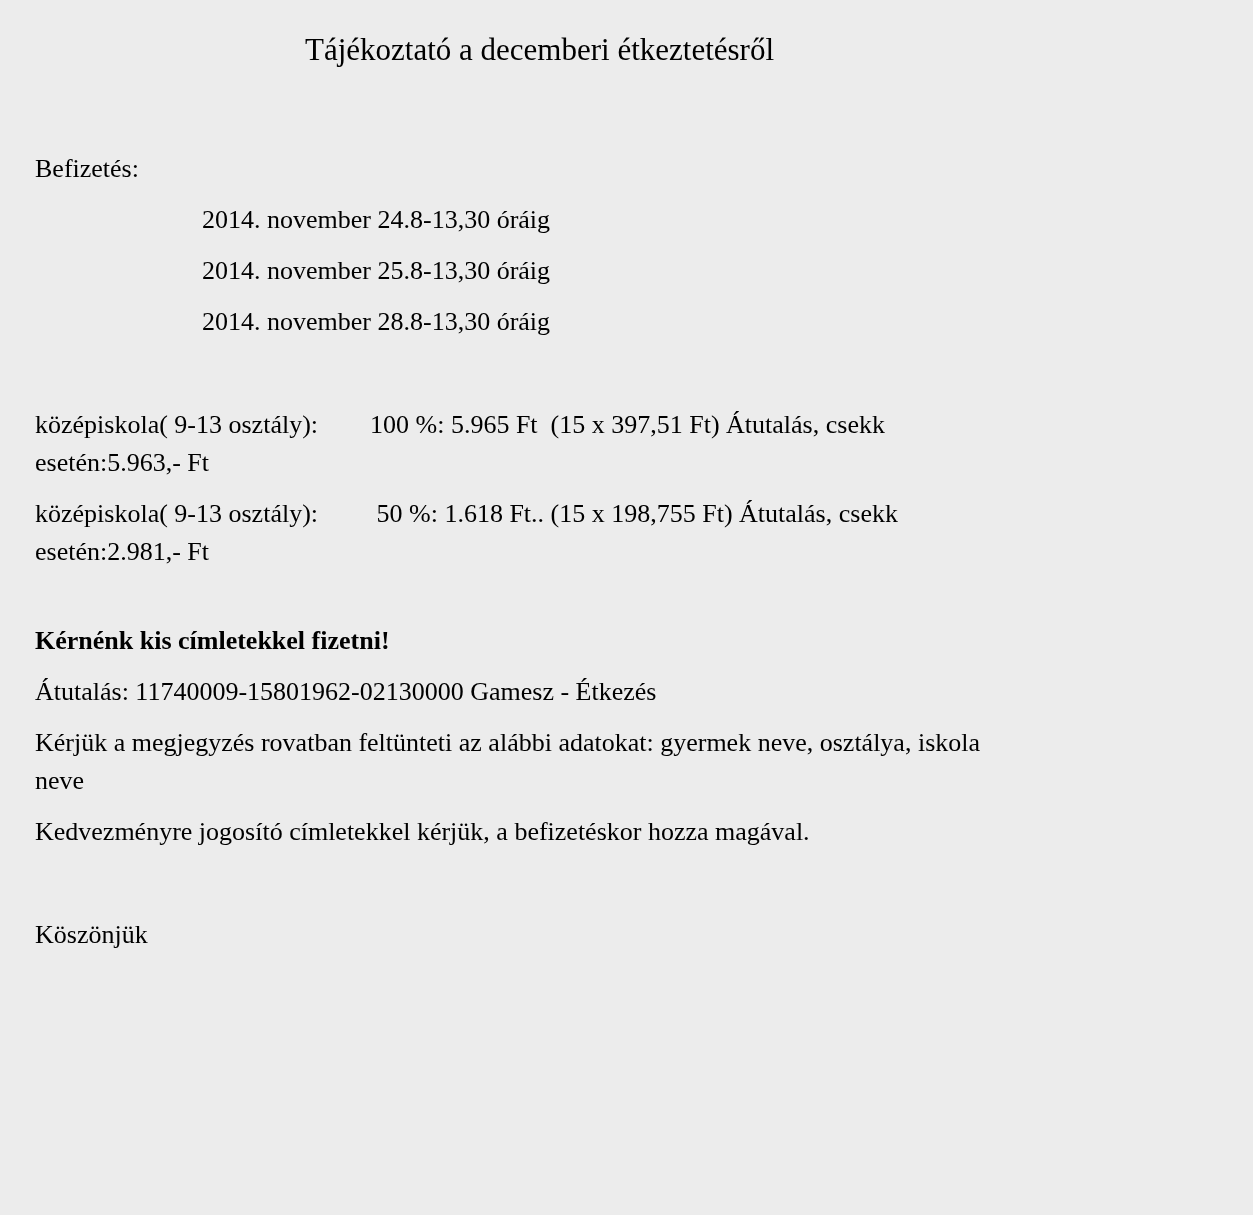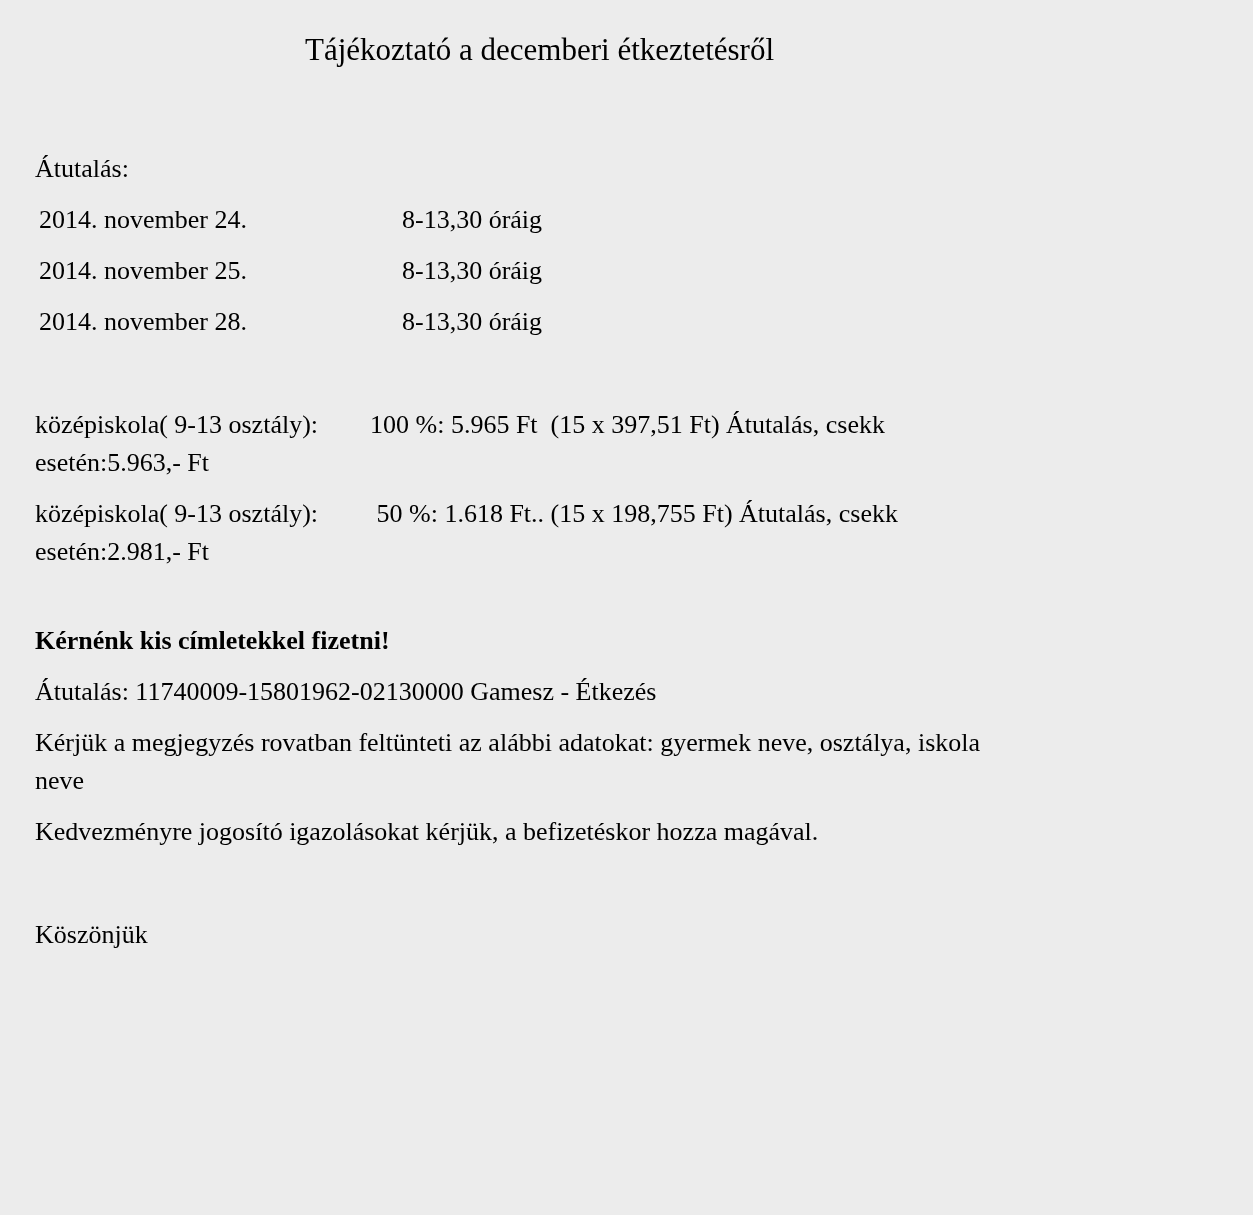--- a/index.html
+++ b/index.html
@@ -26,39 +26,40 @@
     line-height: 40px;
     font-weight: normal;
     text-align: center;
   }
   .doc p {
     margin: 0 0 13px 0;
     white-space: pre-wrap;
   }
   .date-row {
     display: flex;
-    margin: 0 0 13px 4px;
+    margin: 0 0 13px 12px;
+    text-align: right;
   }
   .date-row .col-date {
     flex: 0 0 363px;
   }
   .bold {
     font-weight: bold;
   }
   .spacer-lg { height: 52px; }
   .spacer-md { height: 38px; }
 </style>
 </head>
 <body>
 
 <div class="doc">
 
   <h1 class="title">Tájékoztató a decemberi étkeztetésről</h1>
 
-  <p>Átutalás:</p>
+  <p>Befizetés:</p>
 
   <div class="date-row">
     <span class="col-date">2014. november 24.</span>
     <span class="col-time">8-13,30 óráig</span>
   </div>
 
   <div class="date-row">
     <span class="col-date">2014. november 25.</span>
     <span class="col-time">8-13,30 óráig</span>
   </div>
@@ -81,19 +82,19 @@
 
   <div class="spacer-md"></div>
 
   <p class="bold">Kérnénk kis címletekkel fizetni!</p>
 
   <p>Átutalás: 11740009-15801962-02130000 Gamesz - Étkezés</p>
 
   <p>Kérjük a megjegyzés rovatban feltünteti az alábbi adatokat: gyermek neve, osztálya, iskola
 neve</p>
 
-  <p>Kedvezményre jogosító igazolásokat kérjük, a befizetéskor hozza magával.</p>
+  <p>Kedvezményre jogosító címletekkel kérjük, a befizetéskor hozza magával.</p>
 
   <div class="spacer-lg"></div>
 
   <p>Köszönjük</p>
 
 </div>
 
 </body></html>

